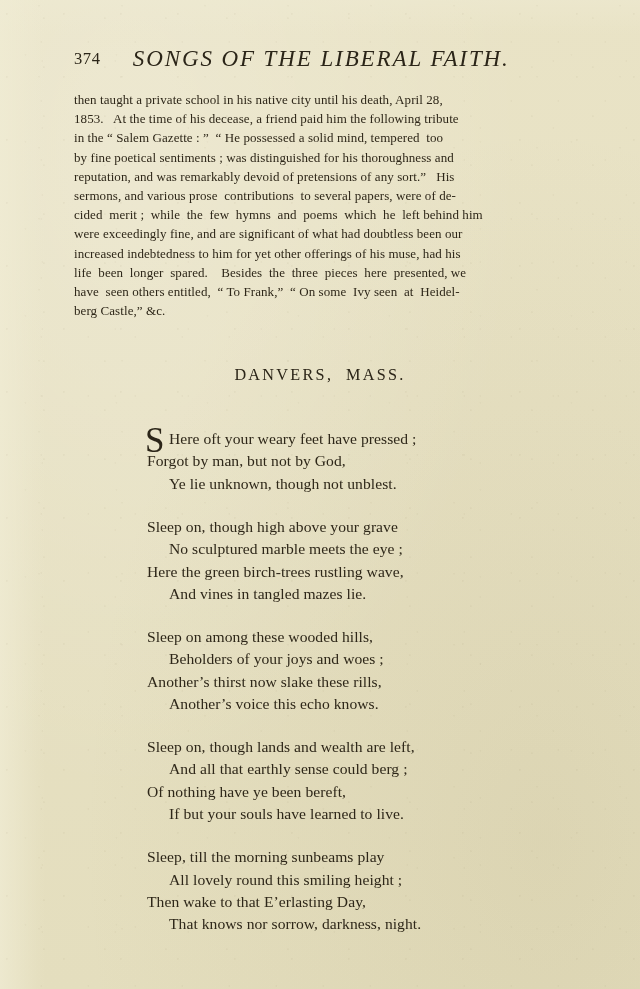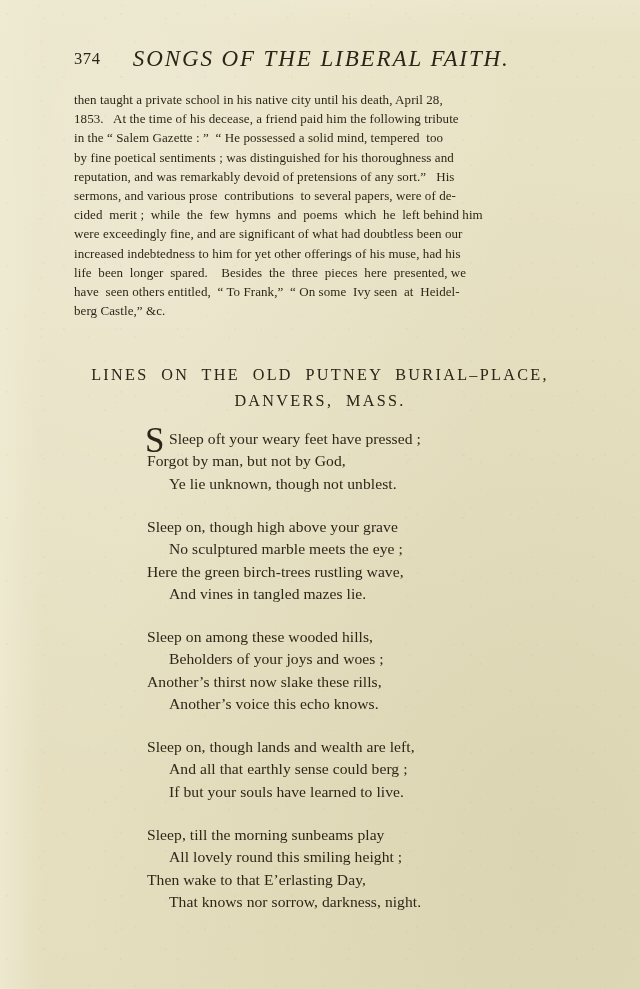--- a/index.html
+++ b/index.html
@@ -183,46 +183,46 @@
         <div class="prose-line">sermons, and various prose  contributions  to several papers, were of de-</div>
         <div class="prose-line">cided  merit ;  while  the  few  hymns  and  poems  which  he  left behind him</div>
         <div class="prose-line">were exceedingly fine, and are significant of what had doubtless been our</div>
         <div class="prose-line">increased indebtedness to him for yet other offerings of his muse, had his</div>
         <div class="prose-line">life  been  longer  spared.    Besides  the  three  pieces  here  presented, we</div>
         <div class="prose-line">have  seen others entitled,  “ To Frank,”  “ On some  Ivy seen  at  Heidel-</div>
         <div class="prose-line">berg Castle,” &amp;c.</div>
       </div>
 
     <div class="poem-title">
-        <div class="poem-title-line">LINES  ON  THE  OLD  PUTNEY  BURIAL–PLACE,</div>
         <div class="poem-title-line">DANVERS,  MASS.</div>
       </div>
 
     <div class="poem">
         <div class="stanza stanza-first">
           <span class="dropcap">S</span>
-          <div class="verse indent">Sleep oft your weary feet have pressed ;</div>
+          <div class="verse indent">Here oft your weary feet have pressed ;</div>
           <div class="verse">Forgot by man, but not by God,</div>
           <div class="verse indent">Ye lie unknown, though not unblest.</div>
         </div>
         <div class="stanza">
           <div class="verse">Sleep on, though high above your grave</div>
           <div class="verse indent">No sculptured marble meets the eye ;</div>
           <div class="verse">Here the green birch-trees rustling wave,</div>
           <div class="verse indent">And vines in tangled mazes lie.</div>
         </div>
         <div class="stanza">
           <div class="verse">Sleep on among these wooded hills,</div>
           <div class="verse indent">Beholders of your joys and woes ;</div>
           <div class="verse">Another’s thirst now slake these rills,</div>
           <div class="verse indent">Another’s voice this echo knows.</div>
         </div>
         <div class="stanza">
           <div class="verse">Sleep on, though lands and wealth are left,</div>
           <div class="verse indent">And all that earthly sense could berg ;</div>
+          <div class="verse">Of nothing have ye been bereft,</div>
           <div class="verse indent">If but your souls have learned to live.</div>
         </div>
         <div class="stanza">
           <div class="verse">Sleep, till the morning sunbeams play</div>
           <div class="verse indent">All lovely round this smiling height ;</div>
           <div class="verse">Then wake to that E’erlasting Day,</div>
           <div class="verse indent">That knows nor sorrow, darkness, night.</div>
         </div>
       </div>
 

